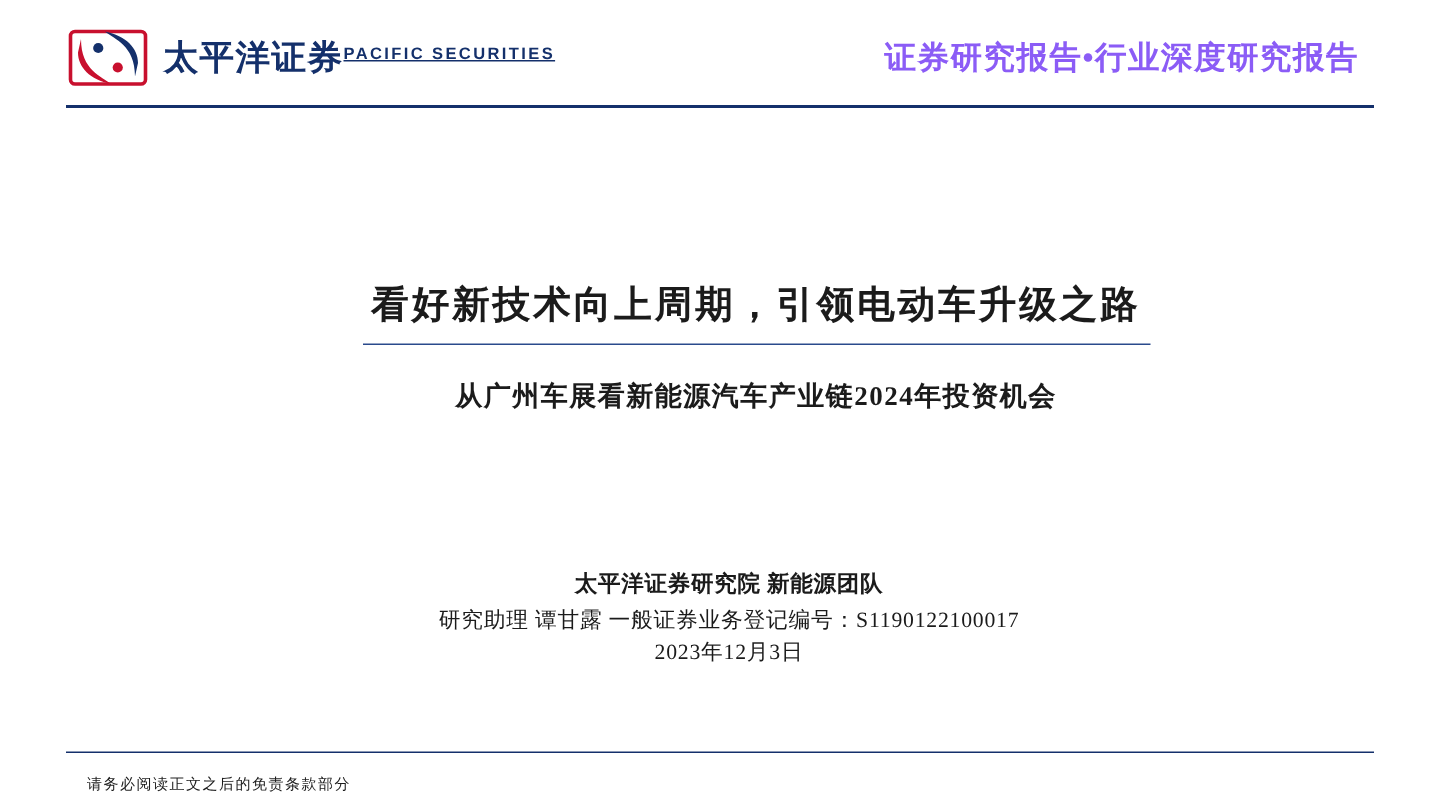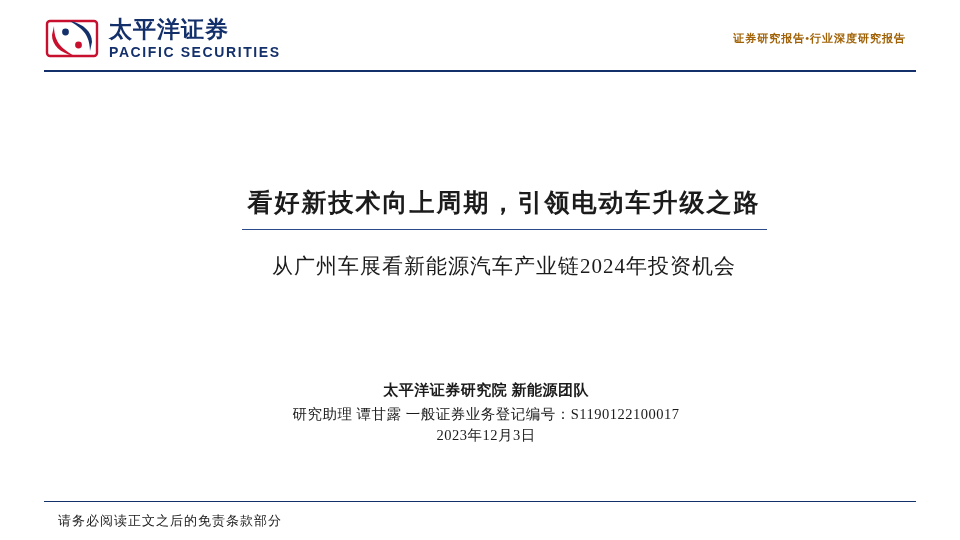--- a/index.html
+++ b/index.html
@@ -41,44 +41,45 @@
     gap: 9px;
   }
   .brand-mark {
     width: 56px;
     height: 47px;
     position: relative;
     flex: none;
   }
   .brand-text {
     display: flex;
-    flex-direction: column;
+    flex-direction: row;
     justify-content: center;
     line-height: 1;
   }
   .brand-cn {
     font-family: "Liberation Serif", serif;
     font-size: 23px;
     font-weight: bold;
     letter-spacing: 1px;
     color: #14306b;
   }
   .brand-en {
     font-family: "Liberation Sans", sans-serif;
-    font-size: 14px;
+    font-size: 11px;
     letter-spacing: 1.6px;
     color: #14306b;
     margin-top: 4px;
     font-weight: bold;
+    text-decoration: underline;
   }
   .header-right {
     font-family: "Liberation Serif", serif;
-    font-size: 11px;
-    font-weight: bold;
-    color: #a16207;
+    font-size: 21px;
+    font-weight: bold;
+    color: #8b5cf6;
     letter-spacing: 1px;
     white-space: nowrap;
   }
   .header-rule {
     position: absolute;
     top: 70px;
     left: 44px;
     right: 44px;
     height: 2px;
     background: #14306b;
@@ -99,22 +100,22 @@
     font-weight: bold;
     color: #1b1b1b;
     letter-spacing: 2px;
     display: inline-block;
     padding: 0 6px 10px 6px;
     border-bottom: 1.5px solid #2a4a8c;
   }
   .sub-title {
     margin-top: 22px;
     font-family: "Liberation Serif", serif;
-    font-size: 21px;
-    font-weight: normal;
+    font-size: 18px;
+    font-weight: bold;
     color: #1b1b1b;
     letter-spacing: 1px;
   }
 
   .credits {
     position: absolute;
     top: 380px;
     left: 0;
     right: 0;
     text-align: center;
@@ -144,21 +145,21 @@
   }
   .footer {
     position: absolute;
     bottom: 10px;
     left: 58px;
     right: 58px;
     display: flex;
     align-items: center;
     justify-content: space-between;
     font-family: "Liberation Serif", serif;
-    font-size: 13px;
+    font-size: 10px;
     color: #1b1b1b;
     letter-spacing: 1px;
   }
 </style>
 </head>
 <body>
 
 <div class="slide">
 
   <div class="header">

